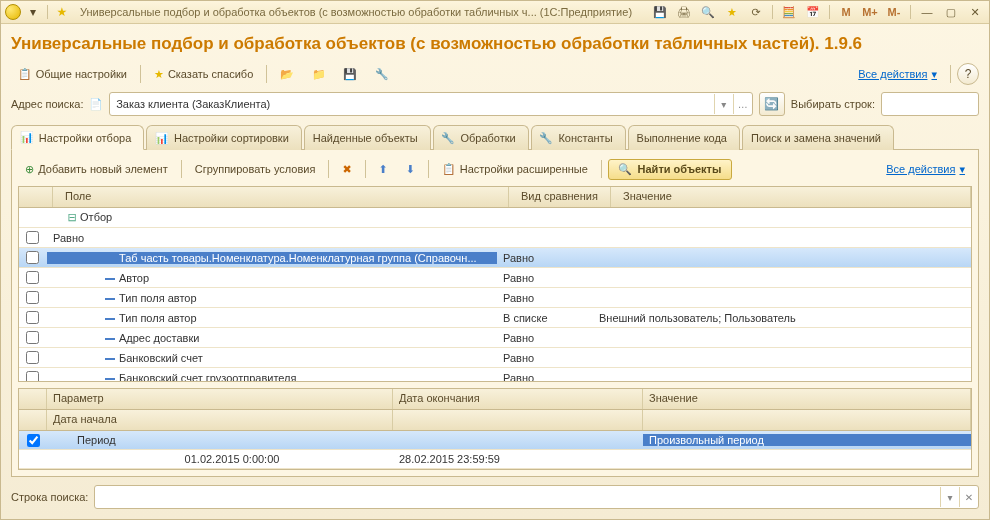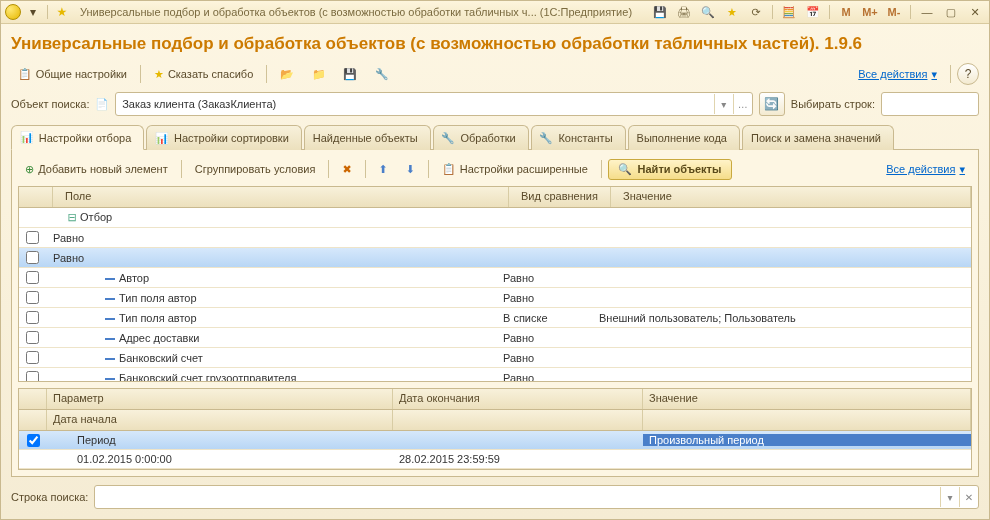--- a/index.html
+++ b/index.html
@@ -117,21 +117,21 @@
       <div style="flex:1"></div>
       <div class="tbtn link">
         <span>Все действия</span>
         <span>▾</span>
       </div>
       <div class="tsep"></div>
       <div class="iconbtn" style="border-radius:50%;width:20px;height:20px;">?</div>
     </div>
 
     <div class="row-obj">
-      <span class="label">Объект поиска:</span>
+      <span class="label">Адрес поиска:</span>
       <span>📄</span>
       <div class="combo">
         <input type="text" value="Заказ клиента (ЗаказКлиента)" style="">
         <div class="cbtn">▾</div>
         <div class="cbtn">…</div>
       </div>
       <div class="iconbtn">🔄</div>
       <span class="label">Выбирать строк:</span>
       <div class="spin">
         <input type="text" value="0" style="">
@@ -225,20 +225,21 @@
                 <div class="gc chk" style="width: 28px;">
                   <input type="checkbox" style="">
                 </div>
                 <div class="gc" style="width: 96px;">Равно</div>
                 <div class="gc" style="flex: 1 1 0%;"></div>
               </div>
               <div class="grow sel">
                 <div class="gc chk" style="width: 28px;">
                   <input type="checkbox" style="">
                 </div>
+                <div class="gc fld" style="width: 450px;"><span class="tree-ind" style="display:inline-block;width:52px;"></span><span class="minus"></span>Таб часть товары.Номенклатура.Номенклатурная группа (Справочн...</div>
                 <div class="gc" style="width: 96px;">Равно</div>
                 <div class="gc" style="flex: 1 1 0%;"></div>
               </div>
               <div class="grow">
                 <div class="gc chk" style="width: 28px;">
                   <input type="checkbox" style="">
                 </div>
                 <div class="gc fld" style="width: 450px;"><span class="tree-ind" style="display:inline-block;width:52px;"></span><span class="minus"></span>Автор</div>
                 <div class="gc" style="width: 96px;">Равно</div>
                 <div class="gc" style="flex: 1 1 0%;"></div>
@@ -305,21 +306,21 @@
             <div class="g2row hi">
               <div class="gc chk" style="width: 28px;">
                 <input type="checkbox" checked="" style="">
               </div>
               <div class="gc" style="width: 346px;"><span style="display:inline-block;width:24px;"></span>Период</div>
               <div class="gc" style="width: 250px;"></div>
               <div class="gc valcell" style="flex: 1 1 0%;">Произвольный период</div>
             </div>
             <div class="g2row">
               <div class="gc chk" style="width: 28px;"></div>
-              <div class="gc" style="width: 346px;"><span style="display:inline-block;width:24px;"></span>01.02.2015 0:00:00</div>
+              <div class="gc" style="width: 346px; text-align: center;"><span style="display:inline-block;width:24px;"></span>01.02.2015 0:00:00</div>
               <div class="gc" style="width: 250px;">28.02.2015 23:59:59</div>
               <div class="gc valcell" style="flex: 1 1 0%;"></div>
             </div>
           </div>
       </div>
     </div>
 
     <div class="search-row">
       <span class="label">Строка поиска:</span>
       <div class="combo">

